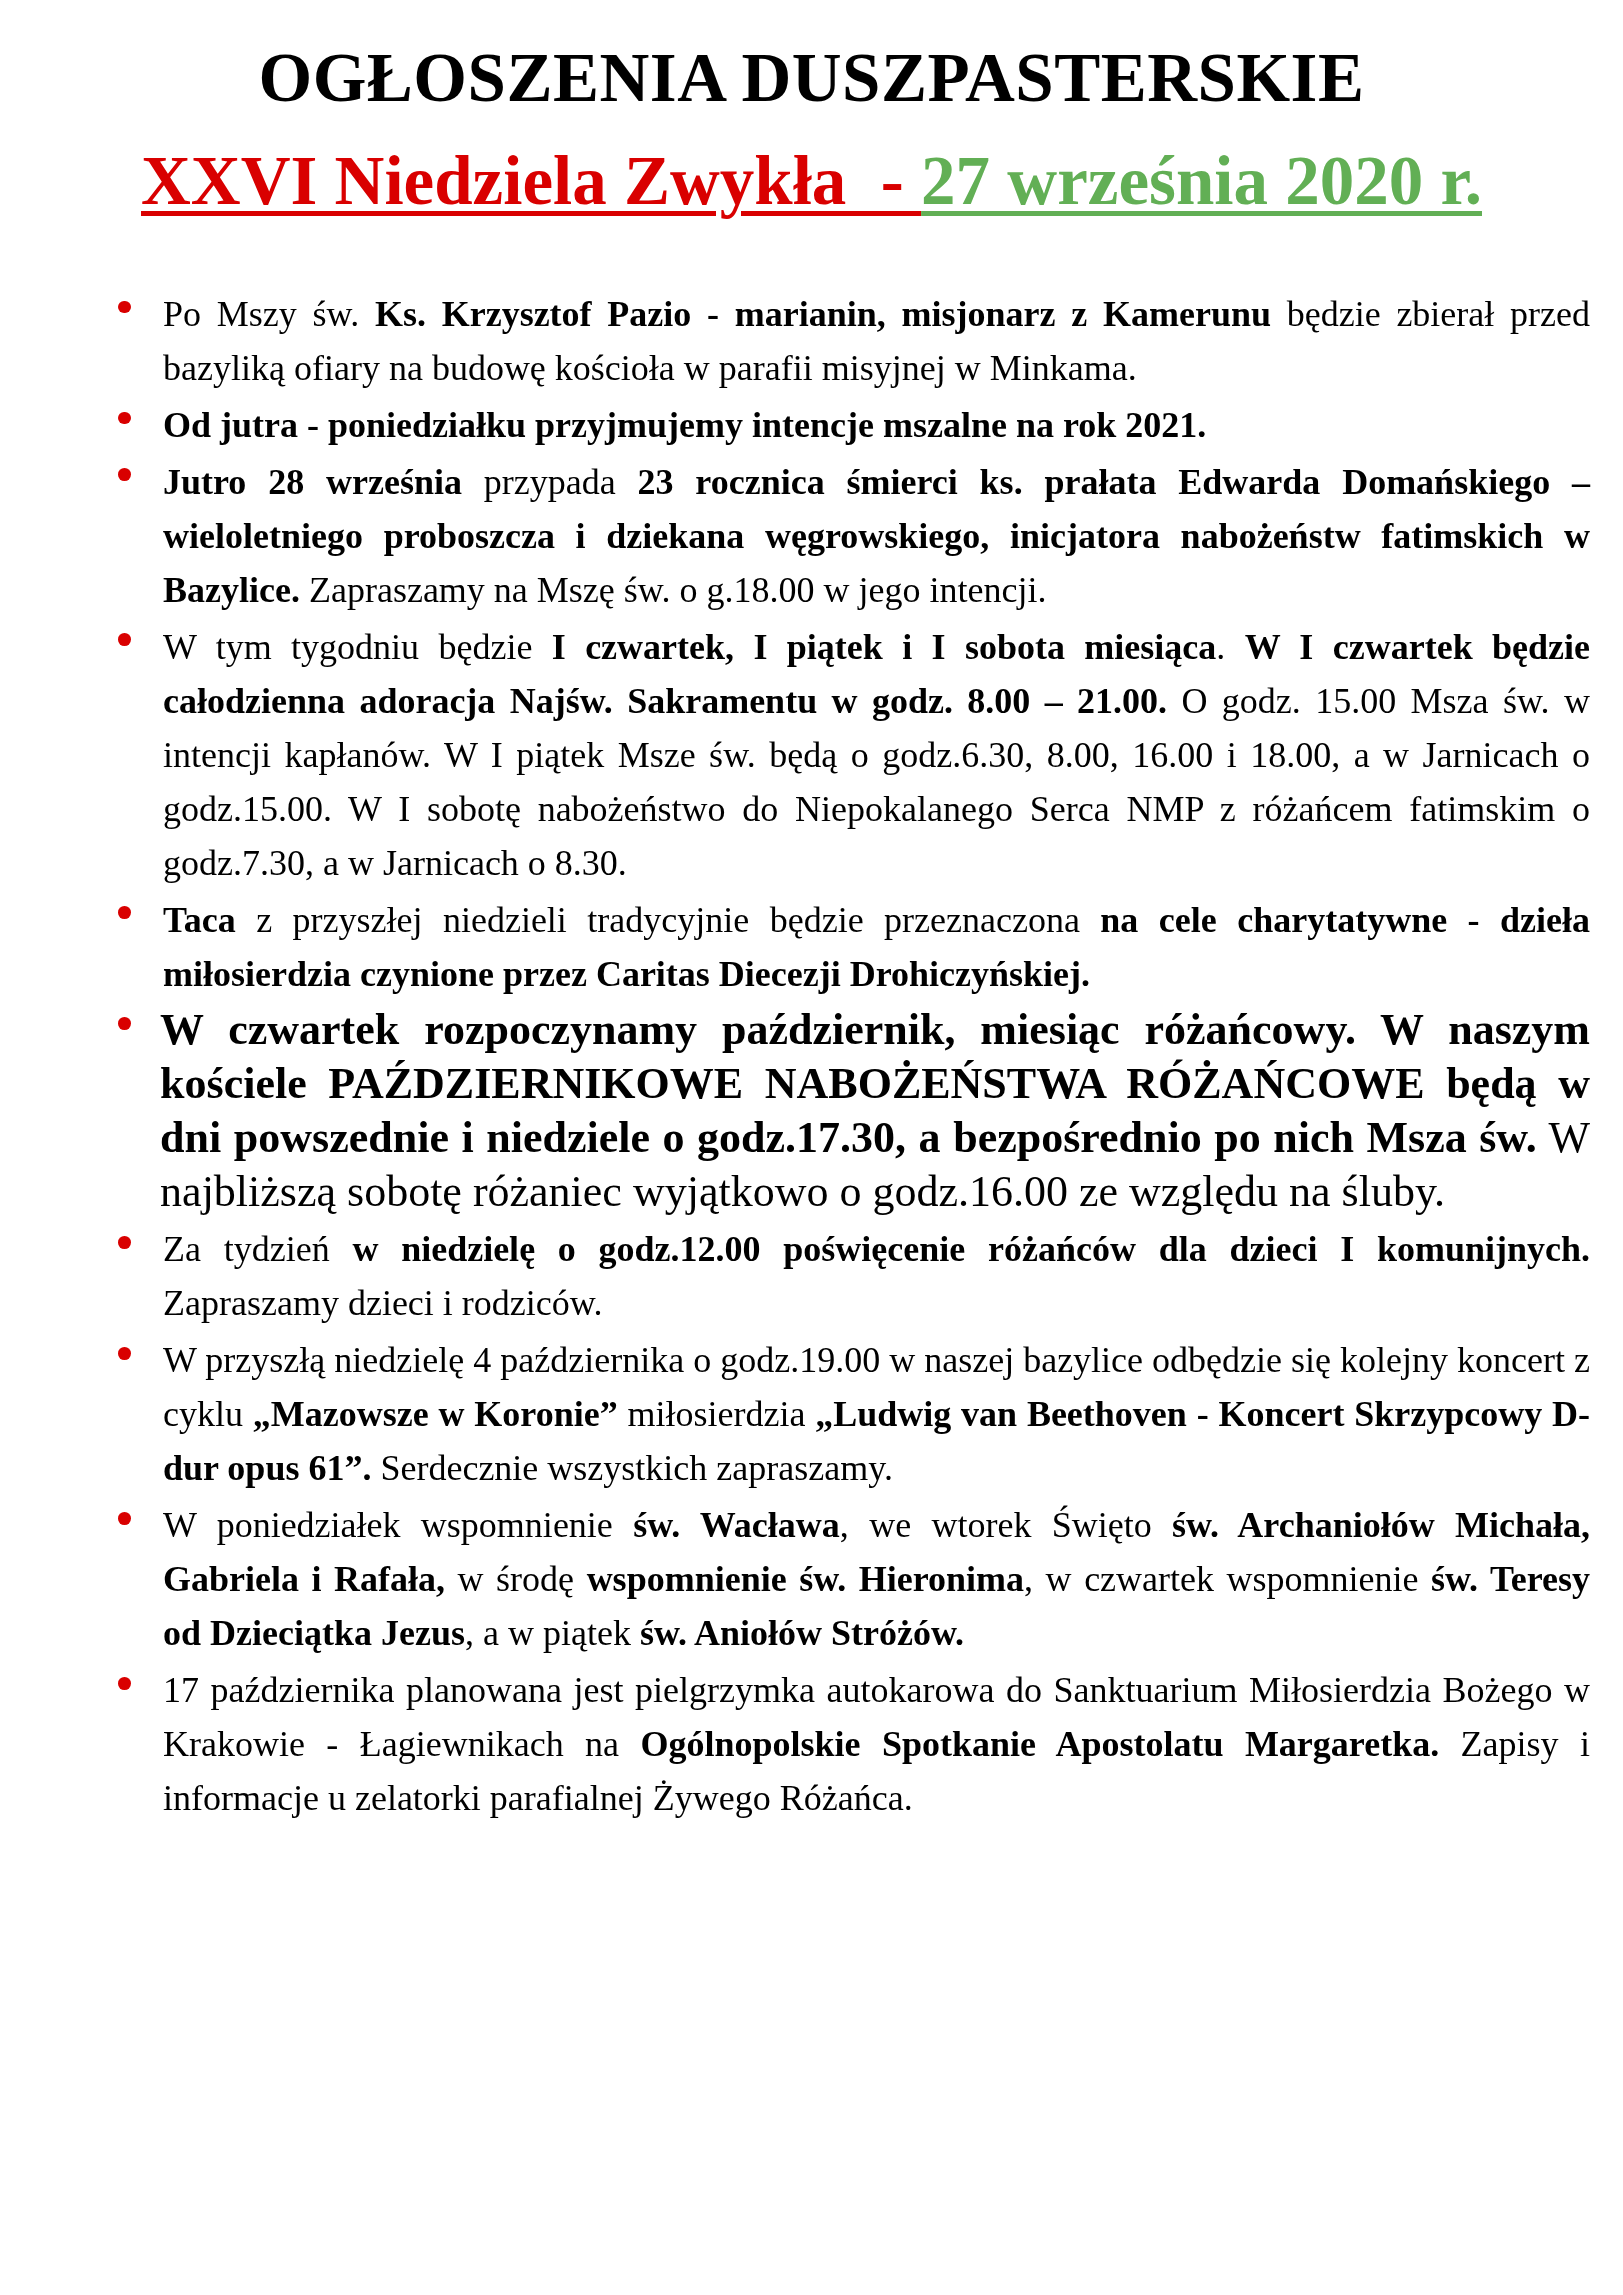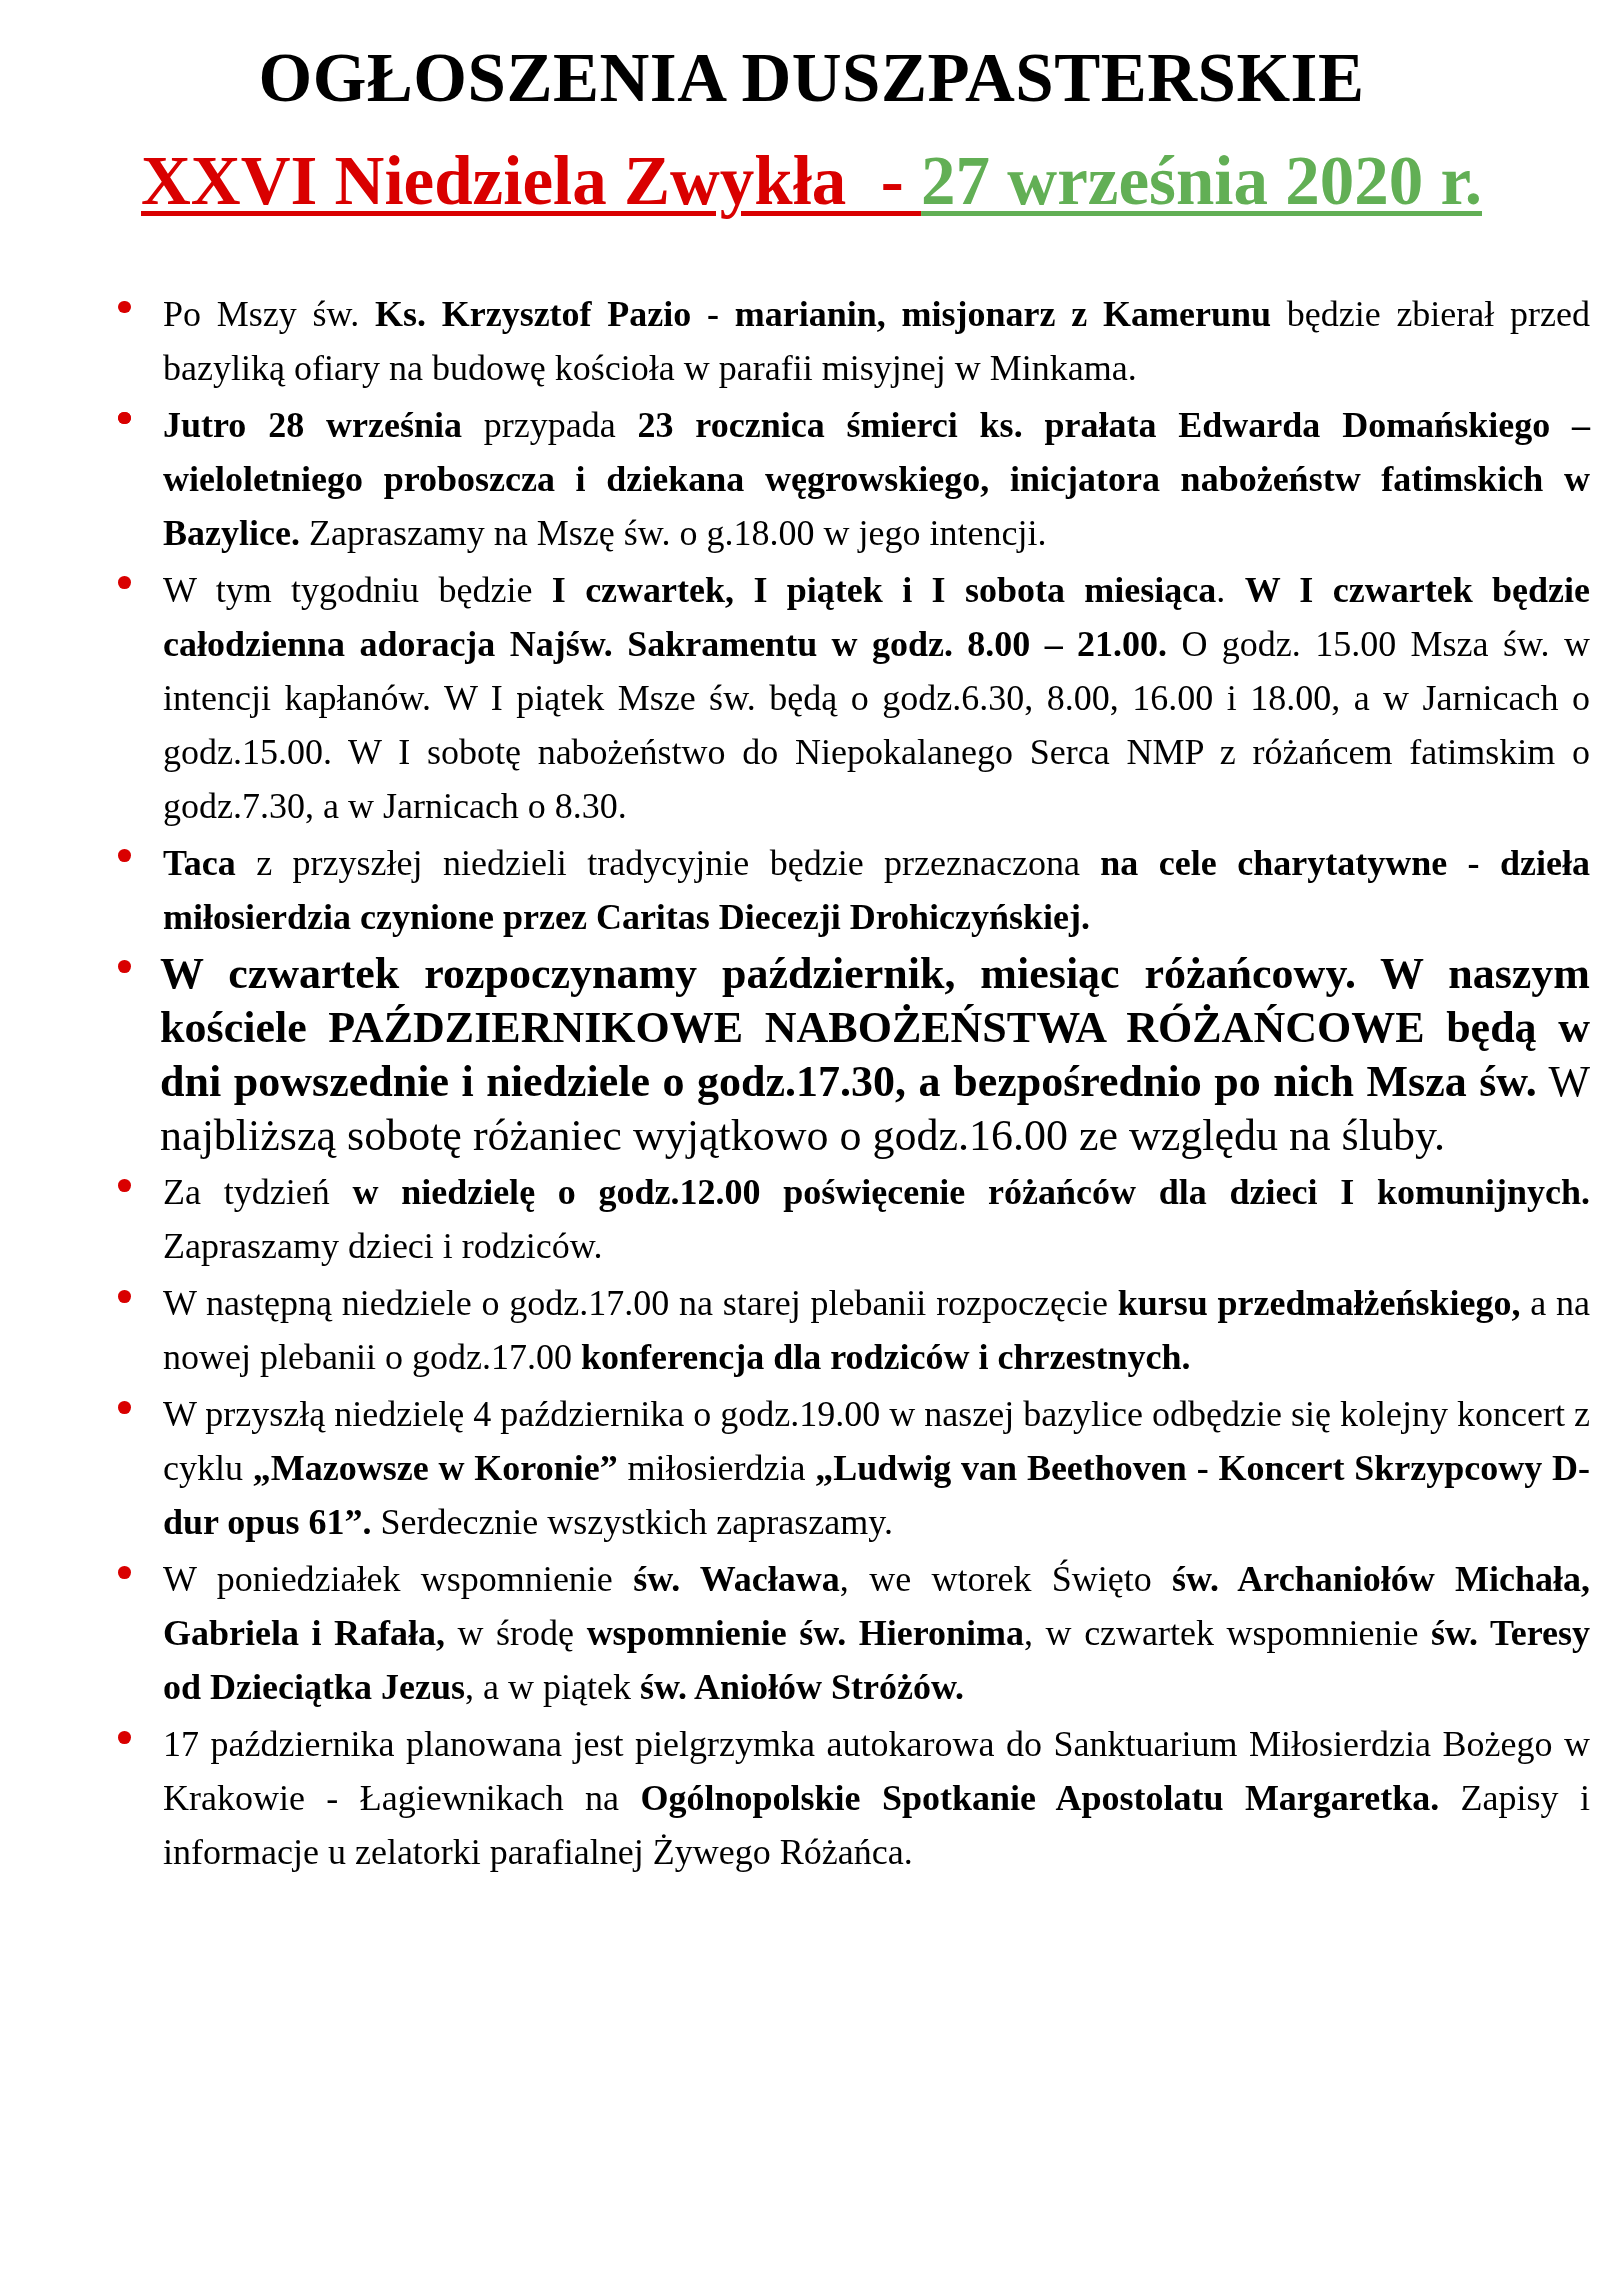--- a/index.html
+++ b/index.html
@@ -105,41 +105,38 @@
 <div class="page">
   <h1 class="title">OGŁOSZENIA DUSZPASTERSKIE</h1>
   <h2 class="subtitle"><span class="red">XXVI Niedziela Zwykła  - </span><span class="green">27 września 2020 r.</span></h2>
 
   <ul class="list" id="announcement-list">
       <li class="item">
     <span class="bullet"></span>
   <span class="run">Po Mszy św. </span><span class="run b">Ks. Krzysztof Pazio - marianin, misjonarz z Kamerunu</span><span class="run"> będzie zbierał przed bazyliką ofiary na budowę kościoła w parafii  misyjnej w Minkama.</span></li>
       <li class="item">
     <span class="bullet"></span>
-  </li>
+  <span class="run b">Od jutra - poniedziałku przyjmujemy intencje mszalne na rok 2021.</span></li>
       <li class="item">
     <span class="bullet"></span>
   <span class="run b">Jutro 28 września</span><span class="run"> przypada </span><span class="run b">23 rocznica śmierci ks. prałata Edwarda Domańskiego – wieloletniego proboszcza i dziekana węgrowskiego, inicjatora nabożeństw fatimskich w Bazylice.</span><span class="run"> Zapraszamy na Mszę św. o g.18.00 w jego intencji.</span></li>
       <li class="item">
     <span class="bullet"></span>
   <span class="run">W tym tygodniu będzie </span><span class="run b">I czwartek, I piątek i I sobota miesiąca</span><span class="run">. </span><span class="run b">W  I czwartek będzie całodzienna adoracja Najśw. Sakramentu w godz. 8.00 – 21.00.</span><span class="run">  O godz. 15.00 Msza św. w intencji kapłanów. W I piątek Msze św. będą  o godz.6.30, 8.00, 16.00 i 18.00, a w Jarnicach o godz.15.00. W I sobotę nabożeństwo do Niepokalanego Serca NMP z różańcem fatimskim o godz.7.30, a w Jarnicach o 8.30.</span></li>
       <li class="item">
     <span class="bullet"></span>
   <span class="run b">Taca</span><span class="run"> z przyszłej niedzieli tradycyjnie będzie przeznaczona </span><span class="run b">na cele charytatywne - dzieła miłosierdzia czynione przez Caritas Diecezji Drohiczyńskiej.</span></li>
       <li class="item large">
     <span class="bullet"></span>
   <span class="run b">W czwartek rozpoczynamy październik, miesiąc różańcowy. W naszym kościele PAŹDZIERNIKOWE NABOŻEŃSTWA RÓŻAŃCOWE będą w dni powszednie i niedziele o godz.17.30, a bezpośrednio po nich Msza św.</span><span class="run"> W najbliższą sobotę różaniec wyjątkowo o godz.16.00 ze względu na śluby.</span></li>
       <li class="item">
     <span class="bullet"></span>
   <span class="run">Za tydzień </span><span class="run b">w niedzielę o godz.12.00 poświęcenie różańców dla dzieci I komunijnych.</span><span class="run"> Zapraszamy dzieci i rodziców.</span></li>
       <li class="item">
     <span class="bullet"></span>
-  <span class="run">W następną niedziele o godz.17.00 na starej plebanii rozpoczęcie </span><span class="run b">kursu przedmałżeńskiego,</span><span class="run"> a na nowej plebanii o godz.17.00 </span><span class="run b">konferencja dla rodziców i chrzestnych.</span></li>
-      <li class="item">
-    <span class="bullet"></span>
   <span class="run">W przyszłą niedzielę 4 października o godz.19.00 w naszej bazylice odbędzie się kolejny koncert z cyklu </span><span class="run b">„Mazowsze w Koronie”</span><span class="run"> miłosierdzia </span><span class="run b">„Ludwig van Beethoven - Koncert Skrzypcowy D-dur opus 61”.</span><span class="run"> Serdecznie wszystkich zapraszamy.</span></li>
       <li class="item">
     <span class="bullet"></span>
   <span class="run">W poniedziałek wspomnienie </span><span class="run b">św. Wacława</span><span class="run">, we wtorek Święto </span><span class="run b">św. Archaniołów Michała, Gabriela i Rafała,</span><span class="run"> w środę </span><span class="run b">wspomnienie św. Hieronima</span><span class="run">, w czwartek wspomnienie </span><span class="run b">św. Teresy od Dzieciątka Jezus</span><span class="run">, a w piątek </span><span class="run b">św. Aniołów Stróżów.</span></li>
       <li class="item">
     <span class="bullet"></span>
   <span class="run">17 października  planowana jest pielgrzymka autokarowa do Sanktuarium Miłosierdzia Bożego w Krakowie - Łagiewnikach na </span><span class="run b">Ogólnopolskie Spotkanie Apostolatu Margaretka.</span><span class="run"> Zapisy i informacje u zelatorki parafialnej Żywego Różańca.</span></li>
     </ul>
 </div>
 

